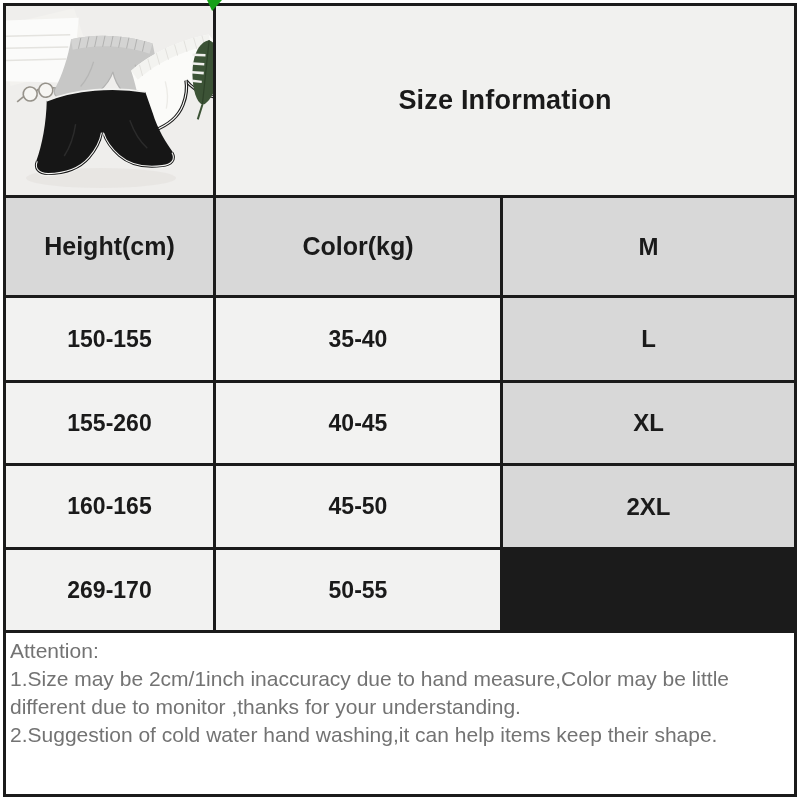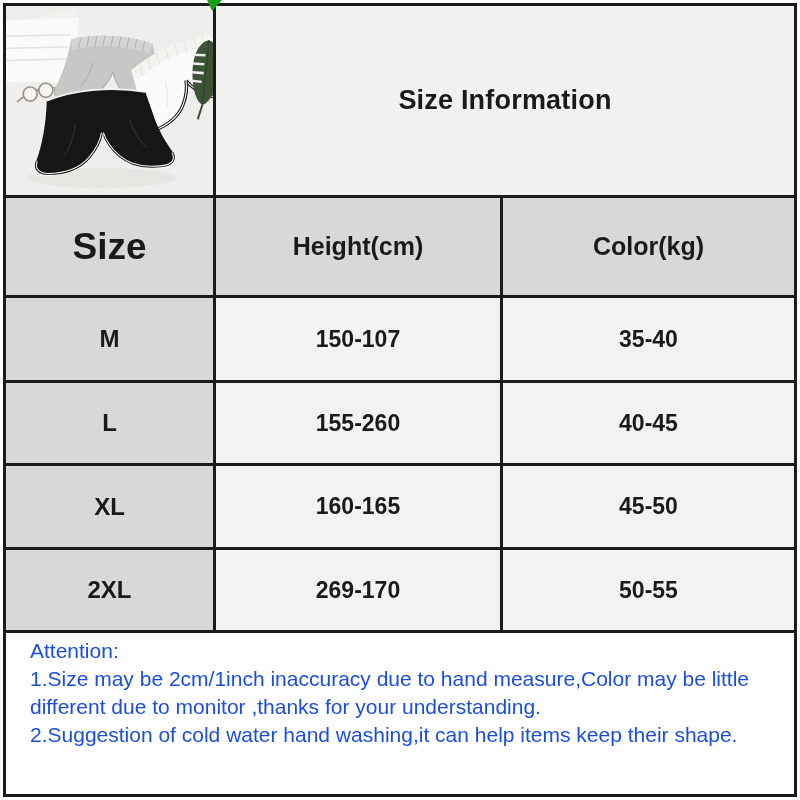--- a/index.html
+++ b/index.html
@@ -36,23 +36,23 @@
   }
   .th{background:#d8d8d8;font-weight:bold;}
   .th-size{font-size:37px;}
   .th-col{font-size:25px;}
   .row-label{background:#d8d8d8;font-weight:bold;font-size:24px;}
   .val{background:#f2f2f1;font-weight:bold;font-size:23px;}
   .attn{
     grid-column:1/4;
     background:#ffffff;
     display:block;
-    padding:4px 10px 0 24px;
+    padding:4px 10px 0 4px;
     font-size:21px;line-height:28px;
-    color:#1d4ed8;
+    color:#737373;
   }
   .attn p{margin:0;}
   .corner-triangle{
     position:absolute;left:205px;top:0;
     width:17px;height:11px;
     background:#17a017;
     clip-path:polygon(12% 0, 100% 0, 42% 100%);
     z-index:5;
   }
 </style>
@@ -121,26 +121,25 @@
           <rect x="-14" y="-7" width="12" height="2.6" fill="#efeeec" transform="rotate(-3)"></rect>
           <rect x="-14" y="2" width="12" height="2.6" fill="#efeeec" transform="rotate(-2)"></rect>
           <rect x="-13" y="11" width="10" height="2.4" fill="#efeeec"></rect>
           <path d="M0,35 L-3,50" stroke="#3c5336" stroke-width="2" fill="none"></path>
         </g>
       </svg>
     </div>
 
     <div class="cell title-cell">Size Information</div>
 
-    <div class="cell th th-size">Size</div>
     <div class="cell th th-col">Height(cm)</div>
     <div class="cell th th-col">Color(kg)</div>
 
     <div class="cell row-label">M</div>
-    <div class="cell val">150-107</div>
+    <div class="cell val">150-155</div>
     <div class="cell val">35-40</div>
 
     <div class="cell row-label">L</div>
     <div class="cell val">155-260</div>
     <div class="cell val">40-45</div>
 
     <div class="cell row-label">XL</div>
     <div class="cell val">160-165</div>
     <div class="cell val">45-50</div>
 

